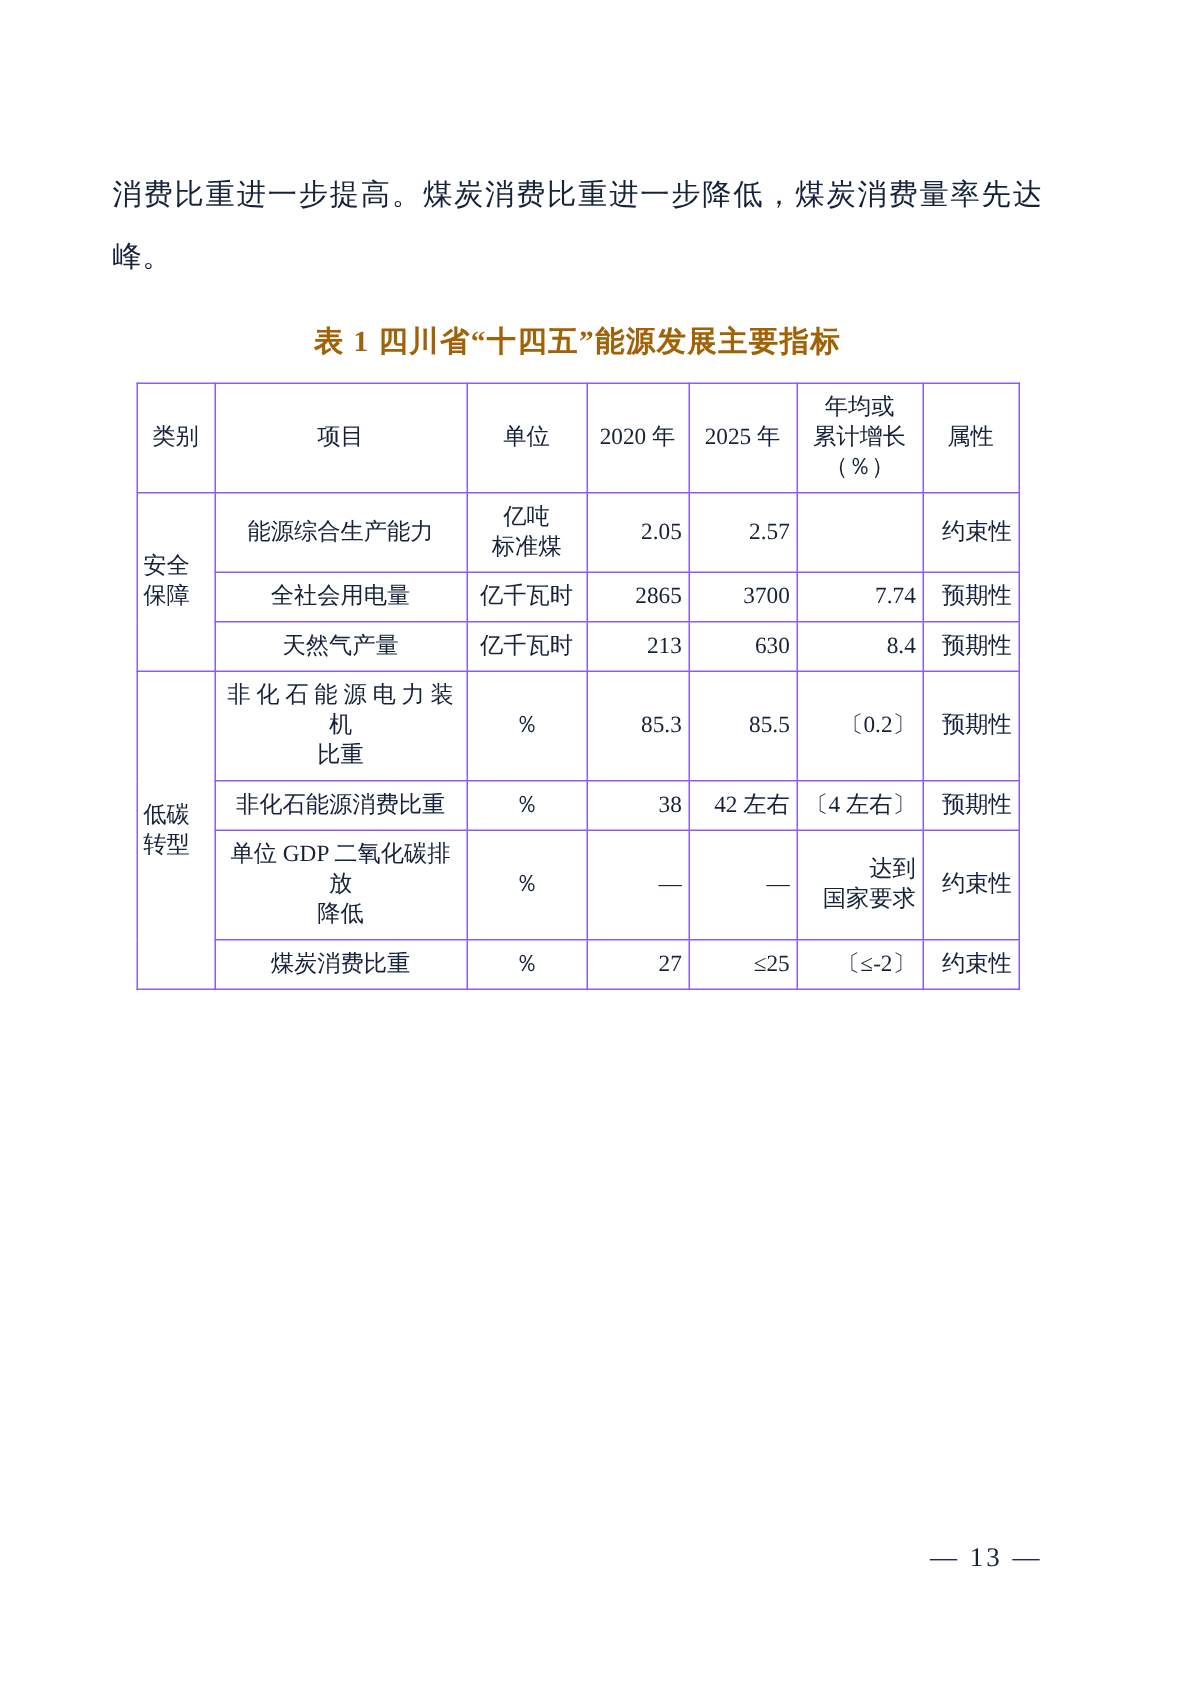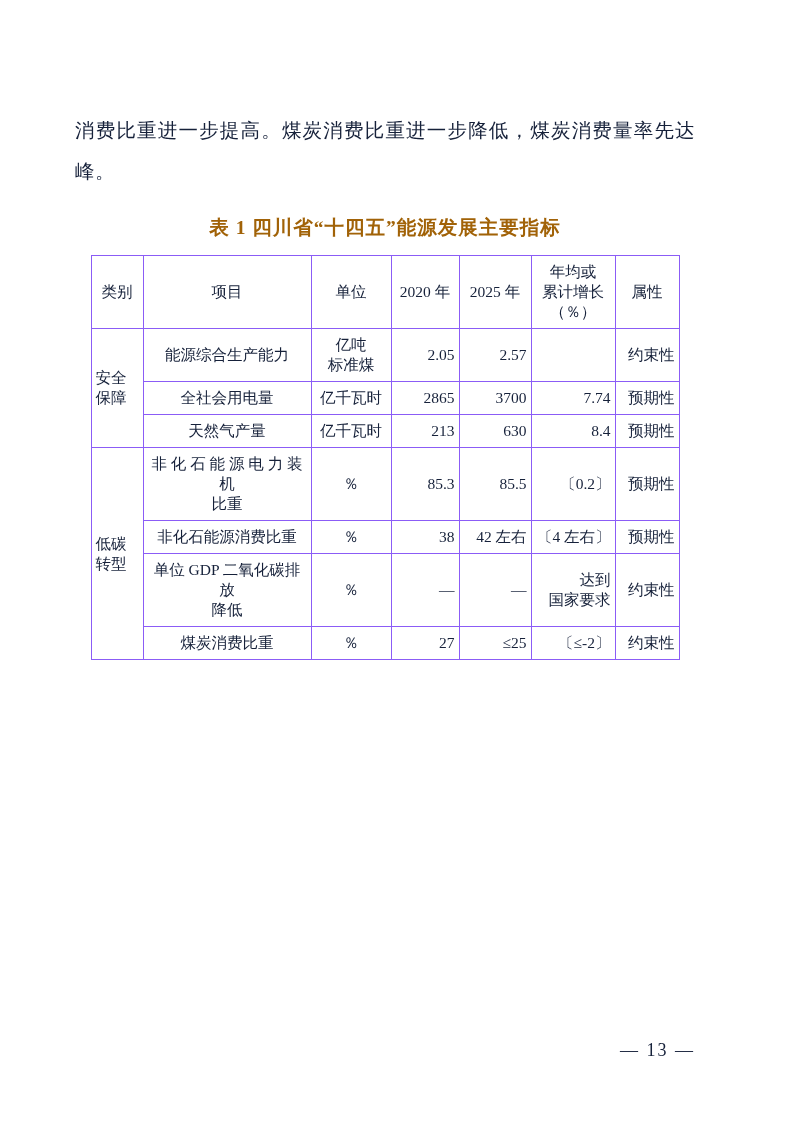--- a/index.html
+++ b/index.html
@@ -84,21 +84,21 @@
     margin-top: 26px;
   }
   td.unit {
     text-align: center;
     font-size: 15px;
     line-height: 19px;
   }
   .pagenum {
     position: absolute;
     right: 105px;
-    bottom: 70px;
+    bottom: 82px;
     font-size: 18px;
     letter-spacing: 2px;
     color: #16213a;
   }
   .small {
     font-size: 13px;
   }
 </style>
 </head>
 <body>

